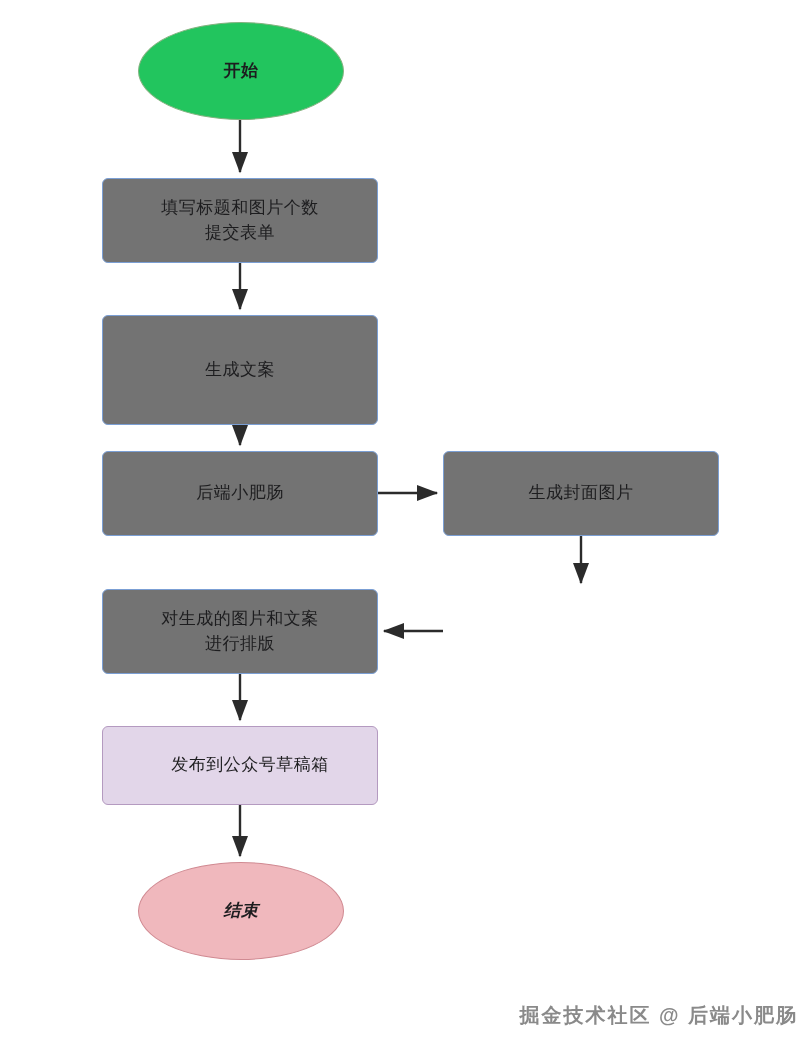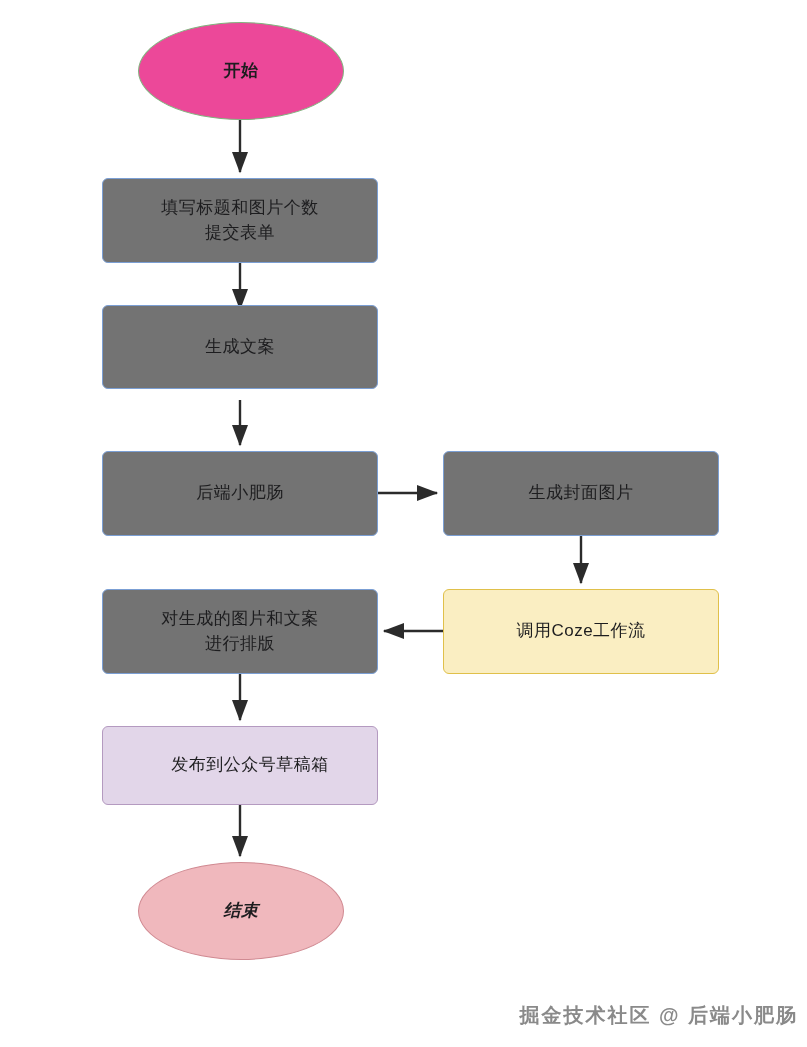--- a/index.html
+++ b/index.html
@@ -44,21 +44,21 @@
     border-radius: 6px;
     border: 1.5px solid #b49ac0;
     background: #e2d6e9;
   }
   .node.terminator {
     border-radius: 50%;
     font-weight: bold;
   }
   .node.start {
     border: 1.5px solid #82b37f;
-    background: #ec4899;
+    background: #22c55e;
   }
   .node.end {
     border: 1.5px solid #d08a92;
     background: #f0b8bd;
   }
   #edges {
     position: absolute;
     left: 0;
     top: 0;
     width: 807px;
@@ -96,27 +96,26 @@
       <line x1="240" y1="674" x2="240" y2="720"></line>
       <line x1="240" y1="805" x2="240" y2="856"></line>
     </g>
   </svg>
 
   <div class="node terminator start" style="left:138px; top:22px; width:206px; height:98px;">开始</div>
 
   <div class="node process" style="left:102px; top:178px; width:276px; height:85px;">填写标题和图片个数
 提交表单</div>
 
-  <div class="node process" style="left:102px; top:305px; width:276px; height:84px;">生成文案</div>
+  <div class="node process" style="left:102px; top:315px; width:276px; height:110px;">生成文案</div>
 
   <div class="node process" style="left:102px; top:451px; width:276px; height:85px;">后端小肥肠</div>
 
   <div class="node process" style="left:443px; top:451px; width:276px; height:85px;">生成封面图片</div>
 
-  <div class="node accent" style="left:443px; top:589px; width:276px; height:85px;">调用Coze工作流</div>
 
   <div class="node process" style="left:102px; top:589px; width:276px; height:85px;">对生成的图片和文案
 进行排版</div>
 
   <div class="node publish" style="left:102px; top:726px; width:276px; height:79px;padding-left:20px;">发布到公众号草稿箱</div>
 
   <div class="node terminator end" style="left:138px; top:862px; width:206px; height:98px;font-style:italic;">结束</div>
 
   <div class="watermark">掘金技术社区 @ 后端小肥肠</div>
 </div>

